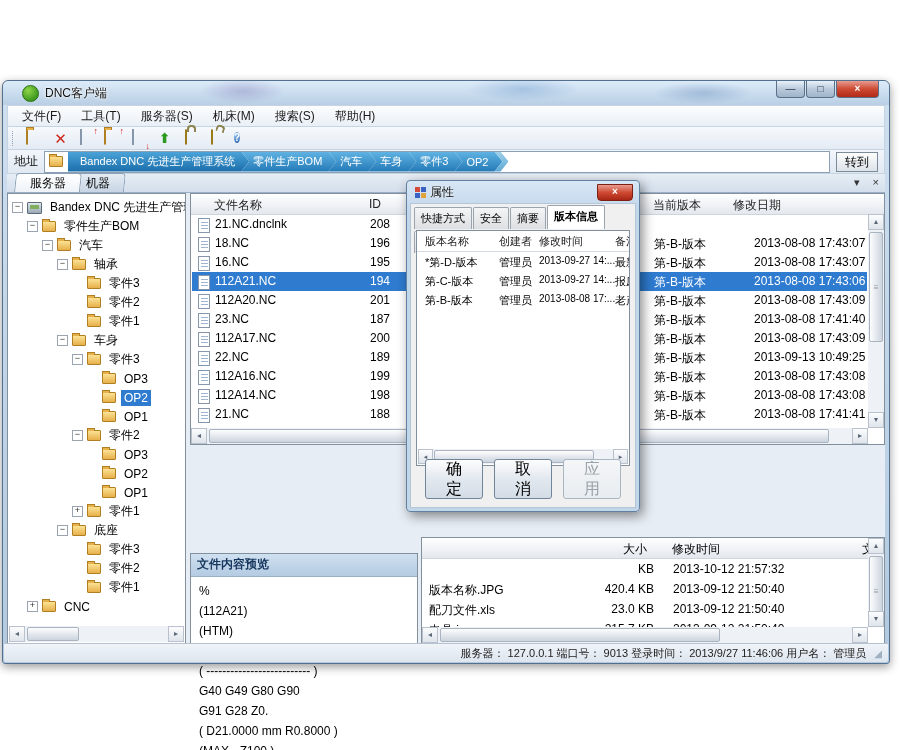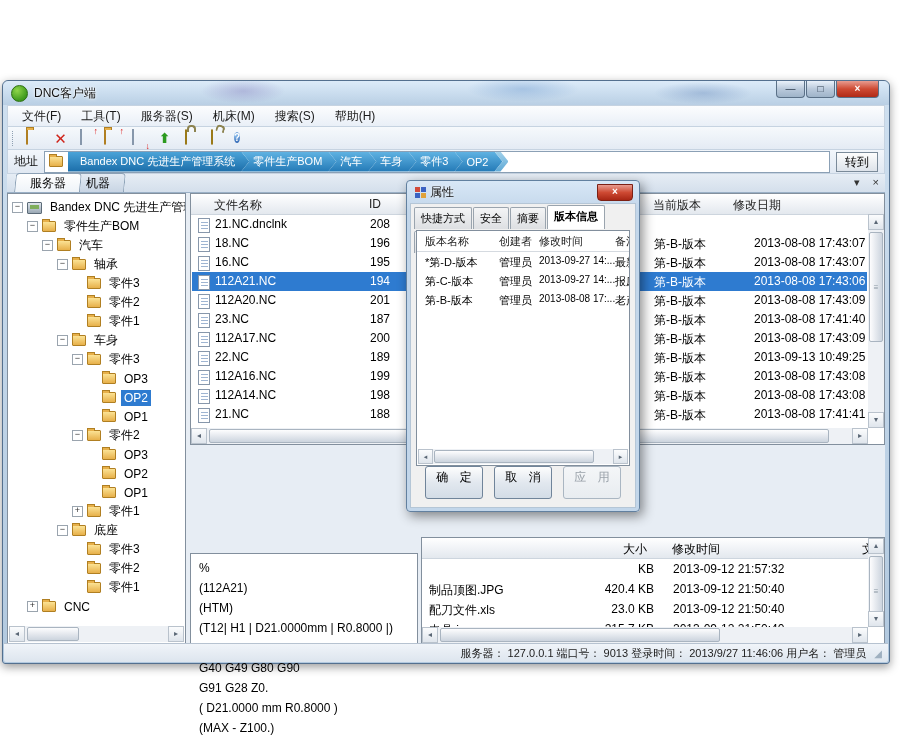--- a/index.html
+++ b/index.html
@@ -4,21 +4,21 @@
 <style>
   html,body{margin:0;padding:0;background:#fff;}
   .canvas{position:relative;width:900px;height:750px;background:#fff;overflow:hidden;
           font-family:"Liberation Sans","DejaVu Sans",sans-serif;font-size:12px;color:#000;}
   
   .window{position:absolute;left:2px;top:80px;width:886px;height:582px;
           background:linear-gradient(#cfe0f0,#b2c9df);
           border:1px solid #54708f;border-radius:6px 6px 3px 3px;
           box-shadow:0 3px 10px rgba(0,0,0,.4);}
   .titlebar{position:absolute;left:0;top:0;right:0;height:24px;display:flex;align-items:center;
-            padding:0 8px;box-sizing:border-box;border-radius:6px 6px 0 0;
+            padding:0 19px;box-sizing:border-box;border-radius:6px 6px 0 0;
             background:
               radial-gradient(60px 18px at 240px 10px, rgba(120,110,180,.35), transparent 70%),
               radial-gradient(80px 18px at 520px 8px, rgba(90,140,200,.35), transparent 70%),
               radial-gradient(70px 16px at 700px 12px, rgba(70,110,170,.3), transparent 70%),
               linear-gradient(#dcebf9,#b9cfe4);}
   .app-icon{width:15px;height:15px;border-radius:50%;
             background:radial-gradient(circle at 35% 30%,#8fd64a,#3f9a1e 70%);
             border:1px solid #2c6e12;margin-right:6px;flex:0 0 auto;}
   .title-text{font-size:12px;color:#111;text-shadow:0 0 4px #fff,0 0 2px #fff;}
   .win-btns{position:absolute;right:10px;top:0;display:flex;}
@@ -169,23 +169,23 @@
   .dtab.active{background:#fff;position:relative;top:-2px;padding-bottom:5px;font-weight:bold;}
   .dlg-list{position:absolute;left:5px;right:5px;top:26px;height:236px;background:#fff;
             border:1px solid #828f9d;box-sizing:border-box;overflow:hidden;}
   .drow{position:relative;height:19px;font-size:11px;}
   .drow span{position:absolute;top:3px;white-space:nowrap;}
   .dc0{left:8px;} .dc1{left:82px;} .dc2{left:122px;font-size:10px;} .dc3{left:198px;}
   .drow.dhead{border-bottom:1px solid #d5dae0;height:20px;}
   .drow.dhead span{font-size:11px;color:#222;}
   .dlg-list-hscroll{position:absolute;left:1px;right:1px;bottom:1px;height:15px;background:#eef1f5;}
   .dlg-btns{position:absolute;left:0;right:0;bottom:8px;display:flex;justify-content:center;gap:11px;}
-  .dbtn{width:58px;height:33px;border:1px solid #70849a;border-radius:3px;
+  .dbtn{width:58px;height:40px;border:1px solid #70849a;border-radius:3px;
         background:linear-gradient(#fdfdfd,#e2e8ef 50%,#d3dce6);text-align:center;line-height:20px;
-        font-size:12px;letter-spacing:4px;padding-left:4px;box-sizing:border-box;cursor:pointer;}
+        font-size:16px;letter-spacing:4px;padding-left:4px;box-sizing:border-box;cursor:pointer;font-family:Liberation Mono, monospace;}
   .dbtn.disabled{color:#9aa2aa;border-color:#aab6c2;background:linear-gradient(#f4f6f8,#e8ecf0);cursor:default;}
 </style>
 </head>
 <body>
 
 <div class="canvas">
   <div class="window">
 
     <div class="titlebar">
       <span class="app-icon"></span>
@@ -457,20 +457,21 @@
         </div>
 
         <div class="sb-h" style="position:absolute;left:0;right:16px;bottom:0;height:16px;background:#eef1f5;">
           <div class="sb-btn" style="left:0;top:0;">◂</div>
           <div class="sb-thumb-h" style="left:18px;width:620px;"></div>
           <div class="sb-btn" style="right:0;top:0;">▸</div>
         </div>
       </div>
 
       <div class="preview">
+        <div class="pv-head">文件内容预览</div>
         <div class="pv-body">
           <div>%</div>
           <div>(112A21)</div>
           <div>(HTM)</div>
           <div>(T12| H1 | D21.0000mm | R0.8000 |)</div>
           <div>( -------------------------- )</div>
           <div>G40 G49 G80 G90</div>
           <div>G91 G28 Z0.</div>
           <div>( D21.0000 mm R0.8000 )</div>
           <div>(MAX - Z100.)</div>
@@ -480,24 +481,24 @@
 
       <div class="attach">
         <div class="ah">
           <span class="h-size">大小</span>
           <span class="h-time">修改时间</span>
           <span class="h-file">文件(&amp;</span>
         </div>
         <div class="arow" style="top:21px">
             <span class="a-name"></span>
             <span class="a-size">KB</span>
-            <span class="a-time">2013-09-12 21:57:32</span>
+            <span class="a-time">2013-10-12 21:57:32</span>
           </div>
         <div class="arow" style="top:41px">
-            <span class="a-name">制品顶图.JPG</span>
+            <span class="a-name">版本名称.JPG</span>
             <span class="a-size">420.4 KB</span>
             <span class="a-time">2013-09-12 21:50:40</span>
           </div>
         <div class="arow" style="top:61px">
             <span class="a-name">配刀文件.xls</span>
             <span class="a-size">23.0 KB</span>
             <span class="a-time">2013-09-12 21:50:40</span>
           </div>
         <div class="arow" style="top:81px">
             <span class="a-name">夹具.jpg</span>

